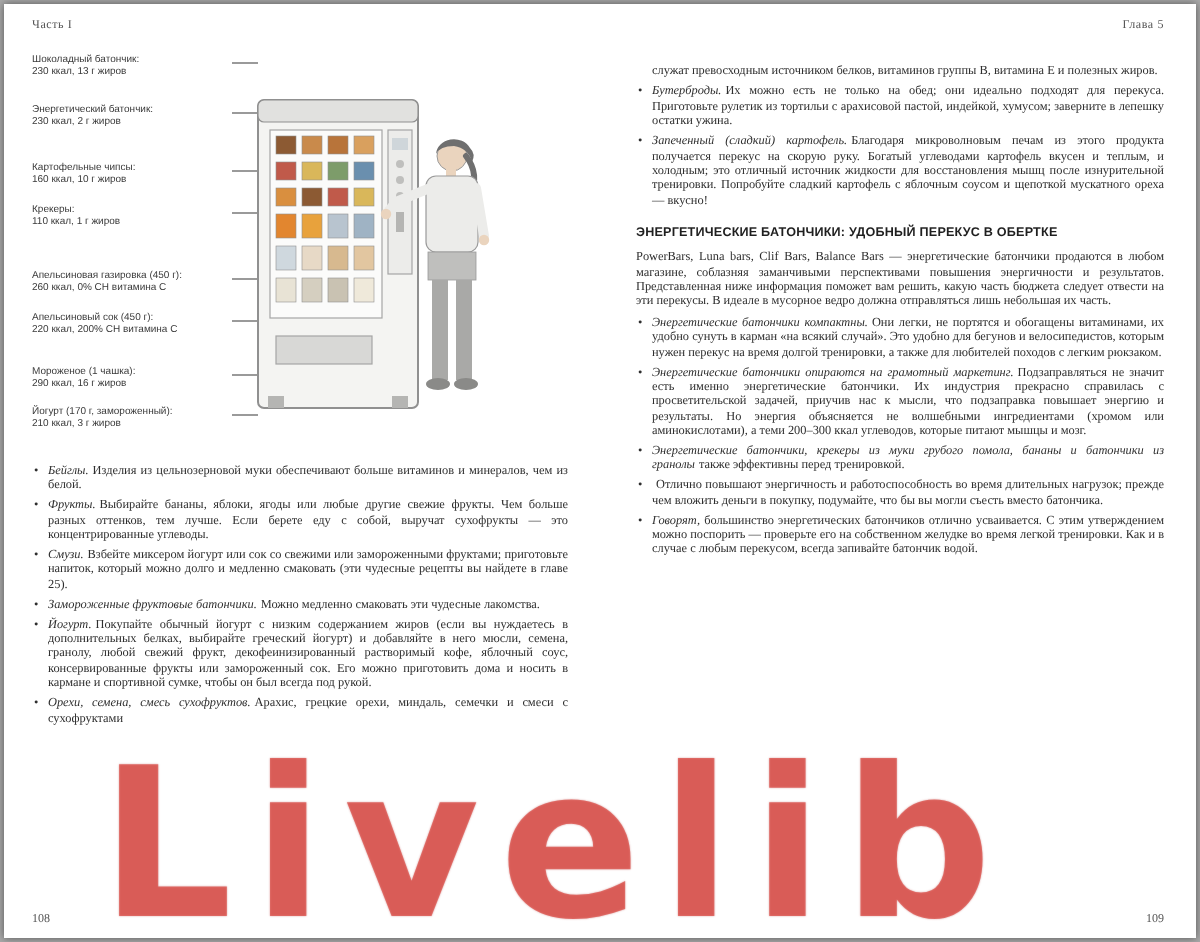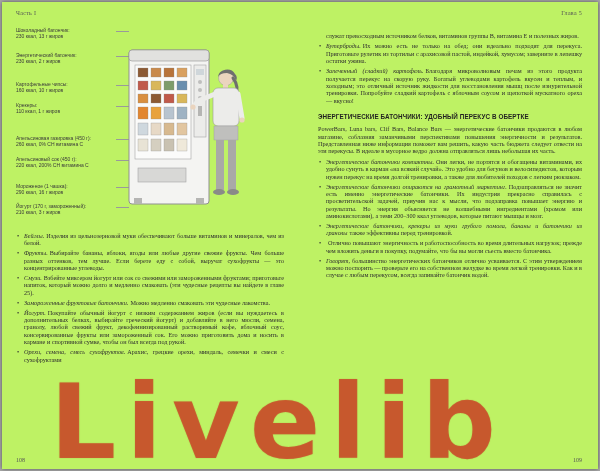--- a/index.html
+++ b/index.html
@@ -3,21 +3,21 @@
 <meta charset="utf-8">
 <style>
   html,body{margin:0;padding:0;}
   body{
     width:600px;height:471px;overflow:hidden;position:relative;
     background:#a9a9a9;
     font-family:"Liberation Serif", serif;
   }
   .spread{
     position:absolute;left:2px;top:2px;width:596px;height:467px;
-    background:#bef264;box-shadow:0 0 4px rgba(0,0,0,.5);
+    background:#ffffff;box-shadow:0 0 4px rgba(0,0,0,.5);
   }
   .page{position:absolute;top:0;height:100%;width:298px;box-sizing:border-box;color:#2e2e2e;}
   .page-left{left:0;padding:8px 16px 16px 14px;}
   .page-right{right:0;padding:8px 16px 16px 18px;}
   .running-head{font-size:6px;color:#555;letter-spacing:.3px;font-family:"Liberation Serif",serif;}
   .running-head.right{text-align:right;}
   .page-number{position:absolute;bottom:6px;font-size:6px;color:#555;}
   .page-number.left{left:14px;}
   .page-number.right{right:16px;}
 

